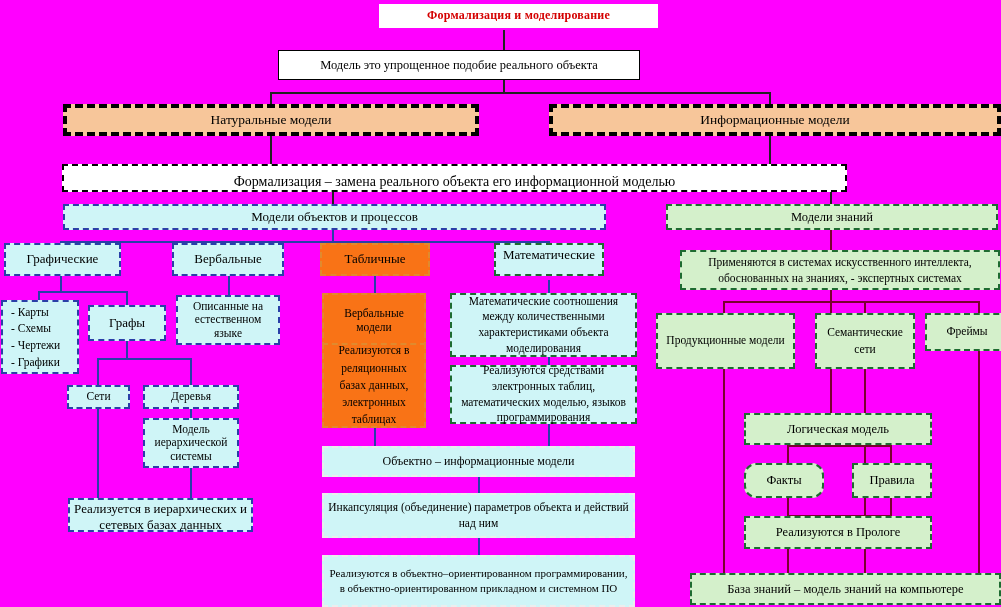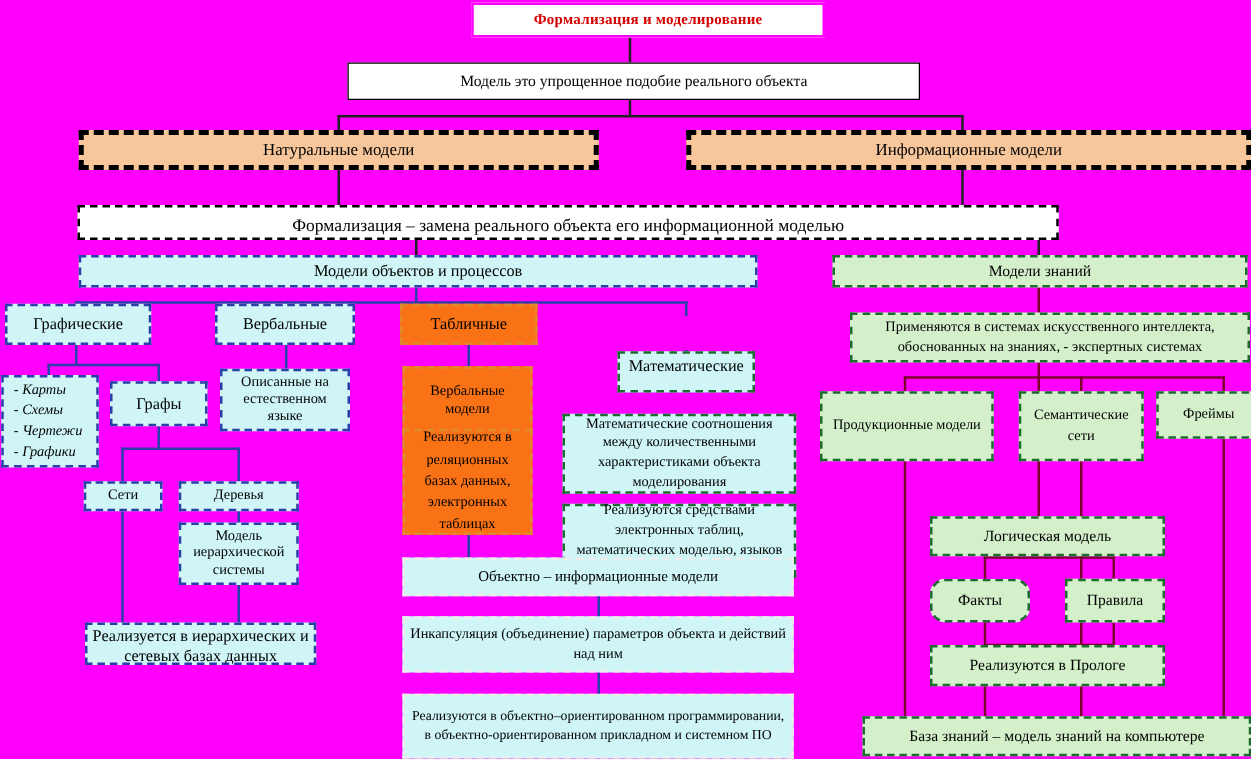--- a/index.html
+++ b/index.html
@@ -63,41 +63,40 @@
   }
   .v-cyan-orange{
     background:#f97316;
     border:2px dashed #E08A2E;
     font-size:11.5px;
   }
   .v-cyan-green{
     background:#CFF5F7;
     border:2px dashed #1E6B31;
     font-size:11.5px;
-    margin-top:38px;
   }
   .v-cyan-white{
     background:#CFF5F7;
     border:2px dashed #EDEDED;
     font-size:12px;
   }
   .v-green{
     background:#D4F0CB;
     border:2px dashed #1E6B31;
     font-size:11.5px;
   }
   .v-green-md{
     background:#D4F0CB;
     border:2px dashed #1E6B31;
     font-size:12.5px;
   }
   .txt{display:block;padding:0 4px;}
   .ovf{overflow:visible;}
   .ovf .txt{white-space:normal;}
-  .align-left{justify-content:flex-start;text-align:left;font-style:italic;}
+  .align-left{justify-content:flex-start;text-align:left;}
   .align-left .txt{padding-left:8px;}
 </style>
 </head>
 <body>
 
 <div id="canvas">
 
   <div class="line v dark" style="left:503px;top:30px;width:2px;height:21px;"></div>
 
   <div class="line v dark" style="left:503px;top:80px;width:2px;height:12px;"></div>
@@ -162,21 +161,21 @@
   <div class="line h maroon" style="left:787px;top:445px;width:105px;height:2px;"></div>
   <div class="line v maroon" style="left:787px;top:498px;width:2px;height:18px;"></div>
   <div class="line v maroon" style="left:890px;top:498px;width:2px;height:18px;"></div>
   <div class="line h maroon" style="left:787px;top:515px;width:105px;height:2px;"></div>
   <div class="line v maroon" style="left:787px;top:549px;width:2px;height:47px;"></div>
 
   <div class="node v-title" style="left:377px;top:2px;width:283px;height:28px;">
     <span class="txt">Формализация и моделирование</span>
   </div>
 
-  <div class="node v-white-solid" style="left:278px;top:50px;width:458px;height:30px;">
+  <div class="node v-white-solid" style="left:278px;top:50px;width:362px;height:30px;">
     <span class="txt">Модель это упрощенное подобие реального объекта</span>
   </div>
 
   <div class="node v-peach" style="left:63px;top:104px;width:416px;height:32px;">
     <span class="txt">Натуральные модели</span>
   </div>
 
   <div class="node v-peach" style="left:549px;top:104px;width:452px;height:32px;">
     <span class="txt">Информационные модели</span>
   </div>

